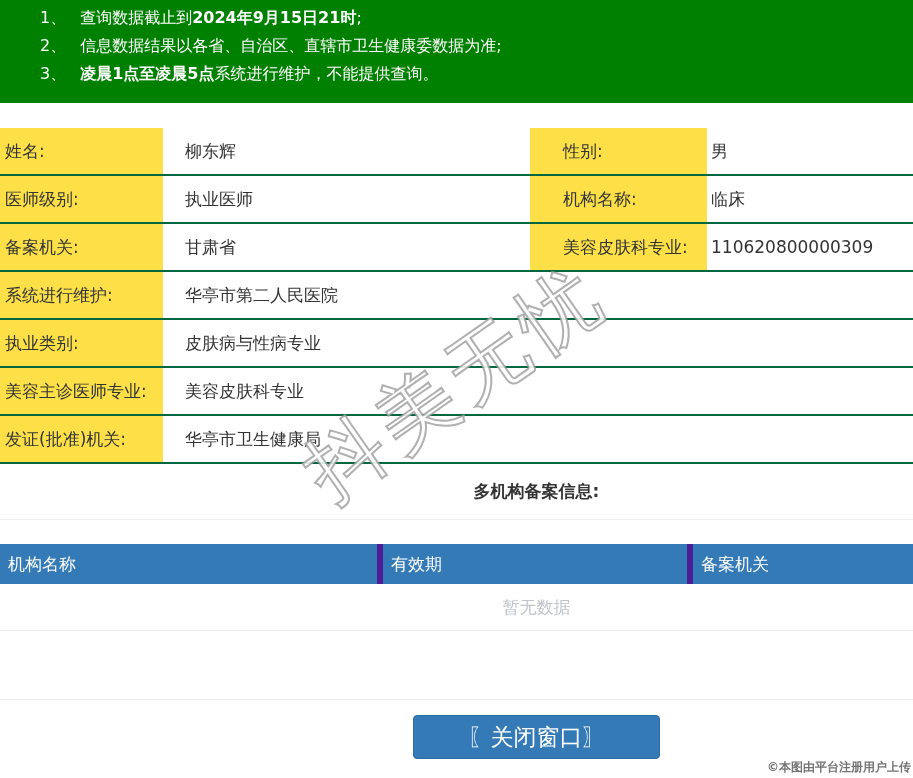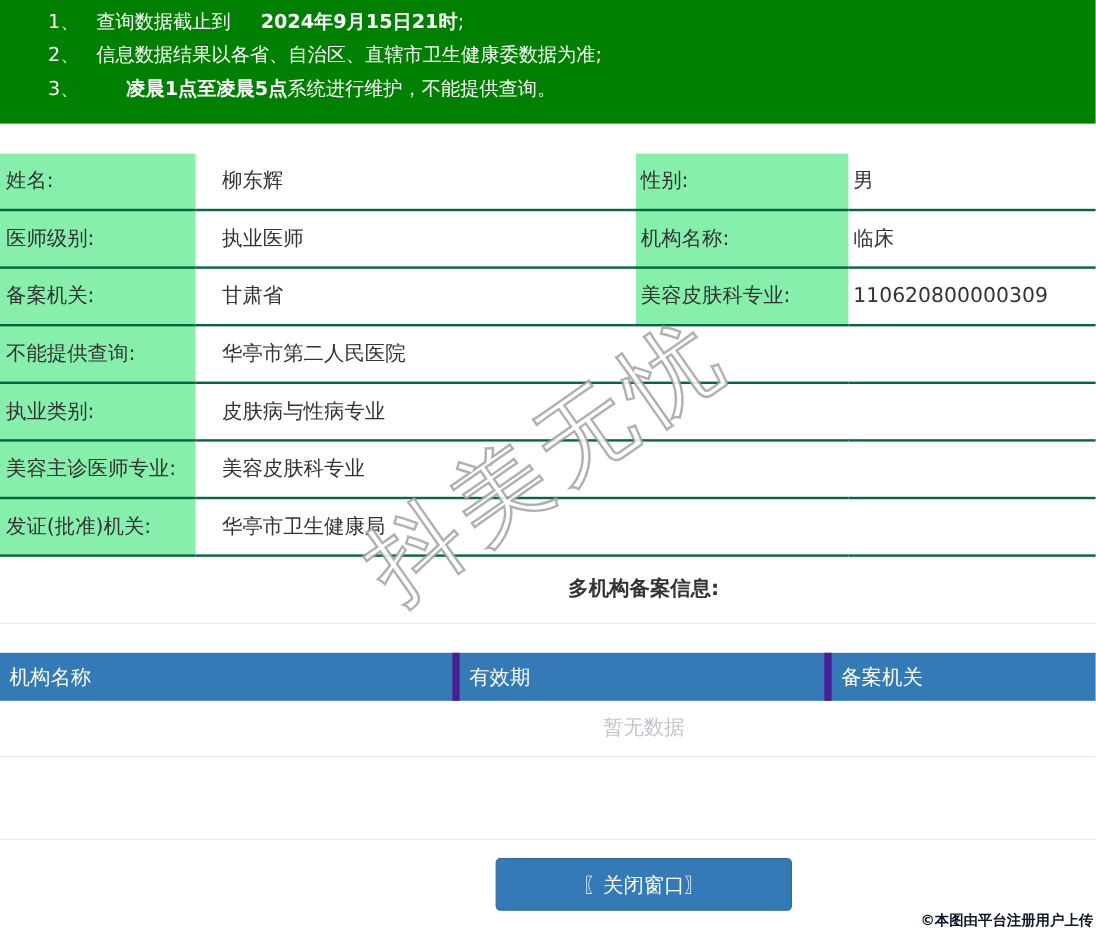--- a/index.html
+++ b/index.html
@@ -16,41 +16,41 @@
 
   
   .notice-banner {
     background: #008000;
     color: #ffffff;
     padding: 4px 0 15px 40px;
     height: 84px;
   }
   .notice-line { line-height: 28px; font-size: 16px; white-space: nowrap; }
   .notice-num { margin-right: 14px; }
-  .notice-line b { font-weight: bold; margin-left: 25px; }
+  .notice-line b { font-weight: bold; }
 
   
   .info-table {
     width: 1073px;
     margin-top: 25px;
     border-collapse: collapse;
     table-layout: fixed;
     font-size: 17px;
   }
   .info-table td {
     border-bottom: 2px solid #05673F;
     padding: 9px 6px 9px 0;
     line-height: 28px;
     vertical-align: top;
     word-break: break-all;
   }
-  .info-table td.lbl { background: #86efac; }
+  .info-table td.lbl { background: #fde047; }
   .info-table td.c1 { padding-left: 5px; }
   .info-table td.val { padding-left: 22px; }
-  .info-table td.c3 { padding-left: 4px; }
+  .info-table td.c3 { padding-left: 33px; }
   .info-table td.c4 { padding-left: 4px; }
 
   
   .section-title {
     margin-top: 16px;
     text-align: center;
     font-size: 17px;
     font-weight: bold;
     line-height: 22px;
     color: #333333;
@@ -84,21 +84,21 @@
 
   
   .button-row { margin-top: 15px; text-align: center; }
   .close-btn {
     width: 247px;
     height: 44px;
     background: #337AB7;
     color: #ffffff;
     border: 1px solid #2E6DA4;
     border-radius: 4px;
-    font-size: 17px;
+    font-size: 23px;
     font-family: inherit;
     cursor: pointer;
   }
 
   
   .diag-watermark {
     position: absolute;
     left: 456px; top: 384px;
     transform: translate(-50%, -50%) rotate(-35deg);
     font-size: 78px;
@@ -107,21 +107,21 @@
     color: rgba(255,255,255,0.88);
     -webkit-text-stroke: 2px rgba(150,150,150,0.75);
     z-index: 50;
     pointer-events: none;
   }
   .credit {
     position: absolute;
     right: 2px; bottom: 2px;
     font-size: 12px;
     font-weight: bold;
-    color: #0f172a;
+    color: #737373;
     text-shadow: -1px -1px 0 #fff, 1px -1px 0 #fff, -1px 1px 0 #fff, 1px 1px 0 #fff;
     z-index: 60;
   }
 </style>
 </head>
 <body>
 
 <div class="viewport">
   <div class="page">
 
@@ -151,21 +151,21 @@
         <td class="lbl c3">机构名称:</td>
         <td class="val c4">临床</td>
       </tr>
       <tr>
         <td class="lbl c1">备案机关:</td>
         <td class="val c2">甘肃省</td>
         <td class="lbl c3">美容皮肤科专业:</td>
         <td class="val c4">110620800000309</td>
       </tr>
       <tr>
-        <td class="lbl c1">不能提供查询:</td>
+        <td class="lbl c1">系统进行维护:</td>
         <td class="val c2" colspan="3">华亭市第二人民医院</td>
       </tr>
       <tr>
         <td class="lbl c1">执业类别:</td>
         <td class="val c2" colspan="3">皮肤病与性病专业</td>
       </tr>
       <tr>
         <td class="lbl c1">美容主诊医师专业:</td>
         <td class="val c2" colspan="3">美容皮肤科专业</td>
       </tr>

